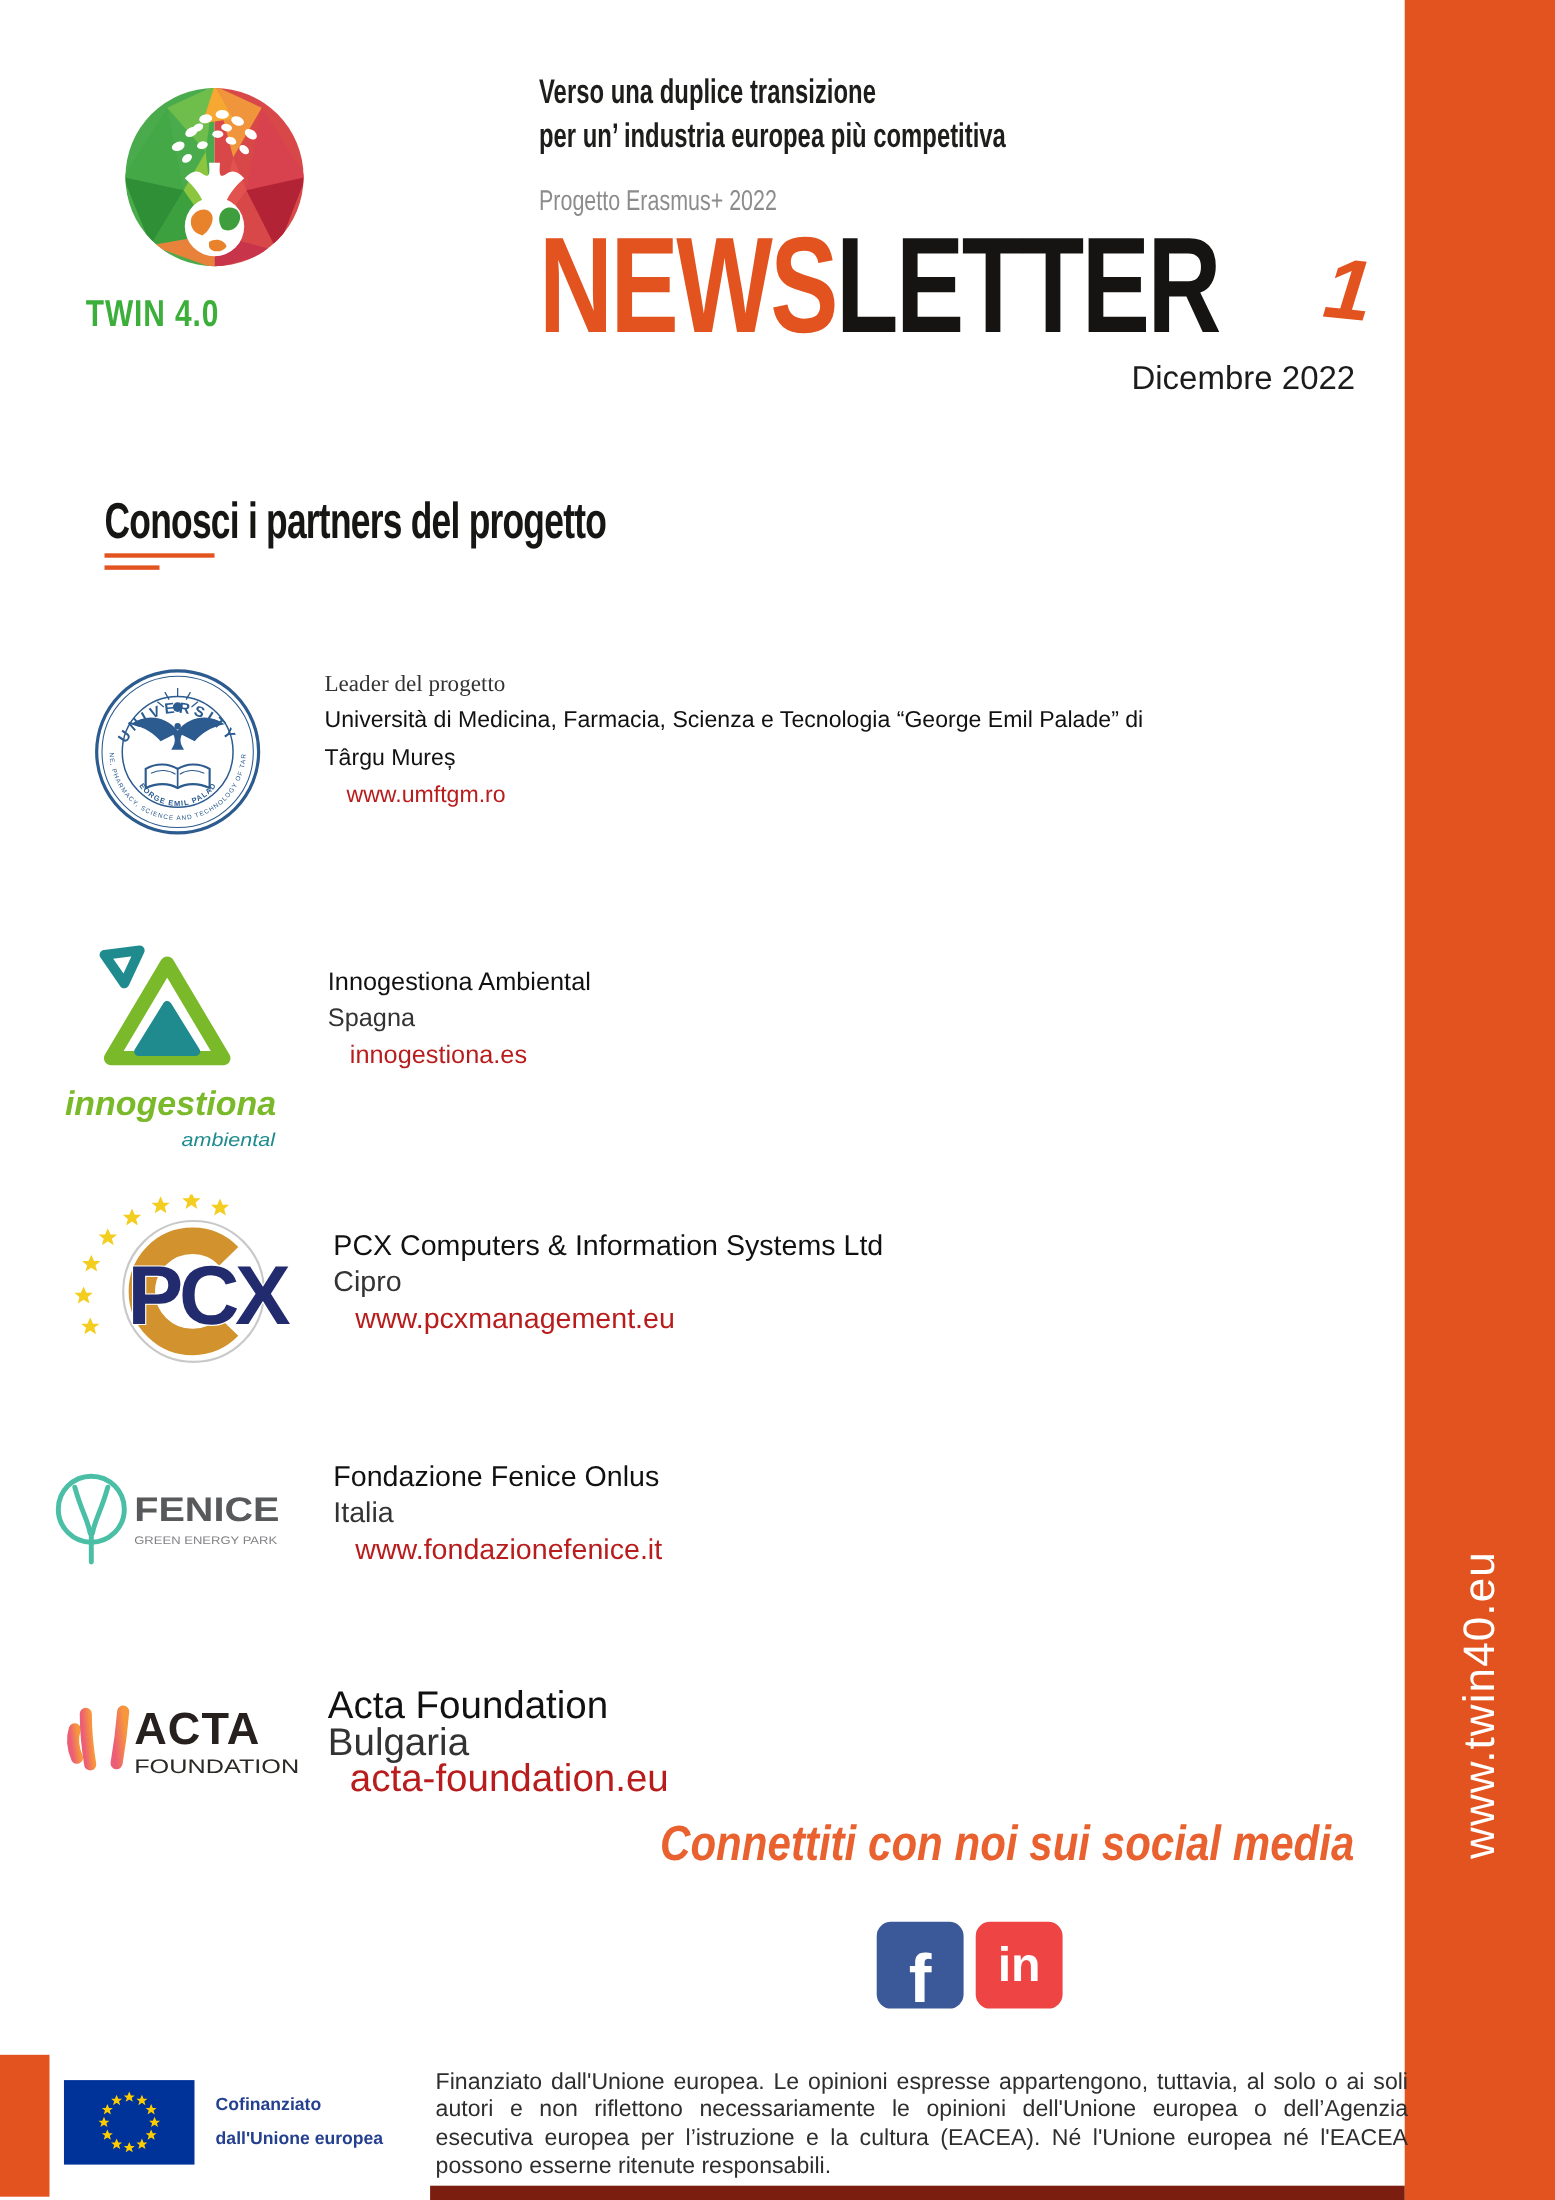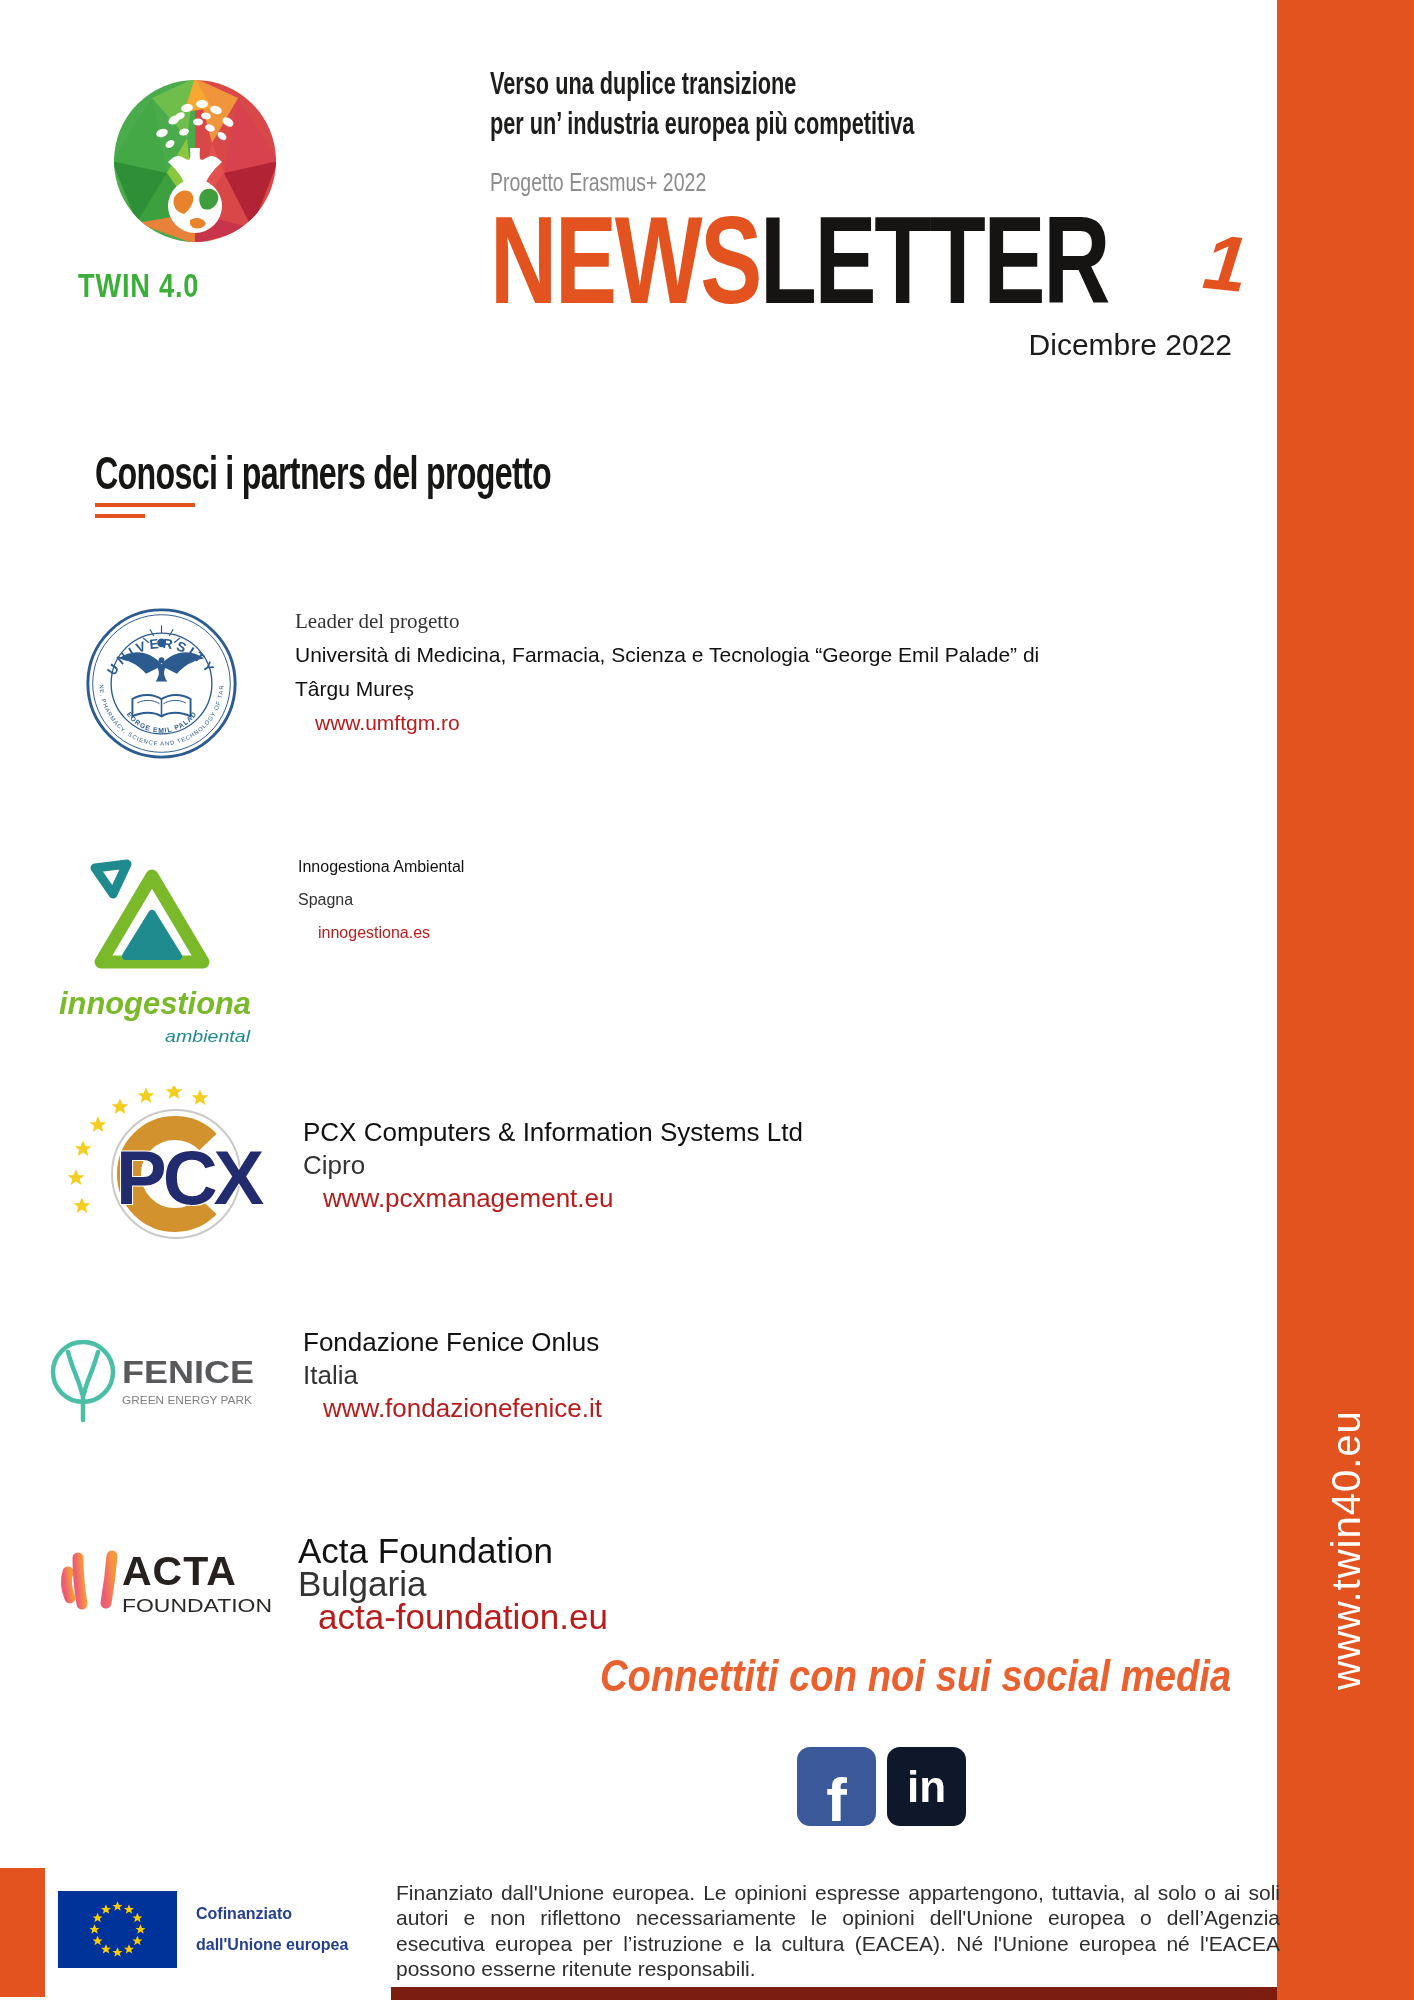--- a/index.html
+++ b/index.html
@@ -30,29 +30,29 @@
   .rule{background:#e2531f;height:4px;}
   #rule-long{left:95px;top:503px;width:100px;}
   #rule-short{left:95px;top:514px;width:50px;}
   
   .ptext{line-height:33px;}
   .ptext .lead{color:#333;font-family:Liberation Serif, serif;}
   .ptext .pname{font-weight:normal;color:#111;}
   .ptext .country{color:#333;}
   .ptext .purl{color:#b91c1c;text-decoration:none;display:inline-block;margin-left:20px;}
   #p1-text{left:295px;top:604px;width:760px;font-size:21px;line-height:34px;}
-  #p2-text{left:298px;top:850px;font-size:16px;}
+  #p2-text{left:298px;top:876px;font-size:23px;}
   #p3-text{left:303px;top:1116px;font-size:26px;}
   #p4-text{left:303px;top:1326px;font-size:26px;}
   #p5-text{left:298px;top:1534px;font-size:35px;}
   
   #social-heading{left:600px;top:1650px;font-size:45px;font-weight:bold;font-style:italic;color:#e8612f;transform:scaleX(.85);transform-origin:left top;white-space:nowrap;}
   .social-btn{width:79px;height:79px;border-radius:13px;color:#fff;display:flex;align-items:center;justify-content:center;}
   #fb-btn{left:797px;top:1747px;background:#3b5998;font-size:62px;font-weight:bold;align-items:flex-end;line-height:.82;}
-  #li-btn{left:887px;top:1747px;background:#0f172a;font-size:44px;font-weight:bold;}
+  #li-btn{left:887px;top:1747px;background:#ef4444;font-size:44px;font-weight:bold;}
   
   #footer-orange{left:0;top:1868px;width:45px;height:129px;background:#e2531f;}
   #cofinance{left:196px;top:1898px;font-size:16px;font-weight:bold;color:#24408f;line-height:31px;}
   #disclaimer{left:396px;top:1880px;width:884px;font-size:21px;line-height:25.4px;text-align:justify;color:#2e2e2e;}
   #footer-maroon{left:391px;top:1987px;width:886px;height:13px;background:#7c1e0f;}
 </style>
 </head>
 <body>
 
 <div class="abs" id="side-bar"></div>

